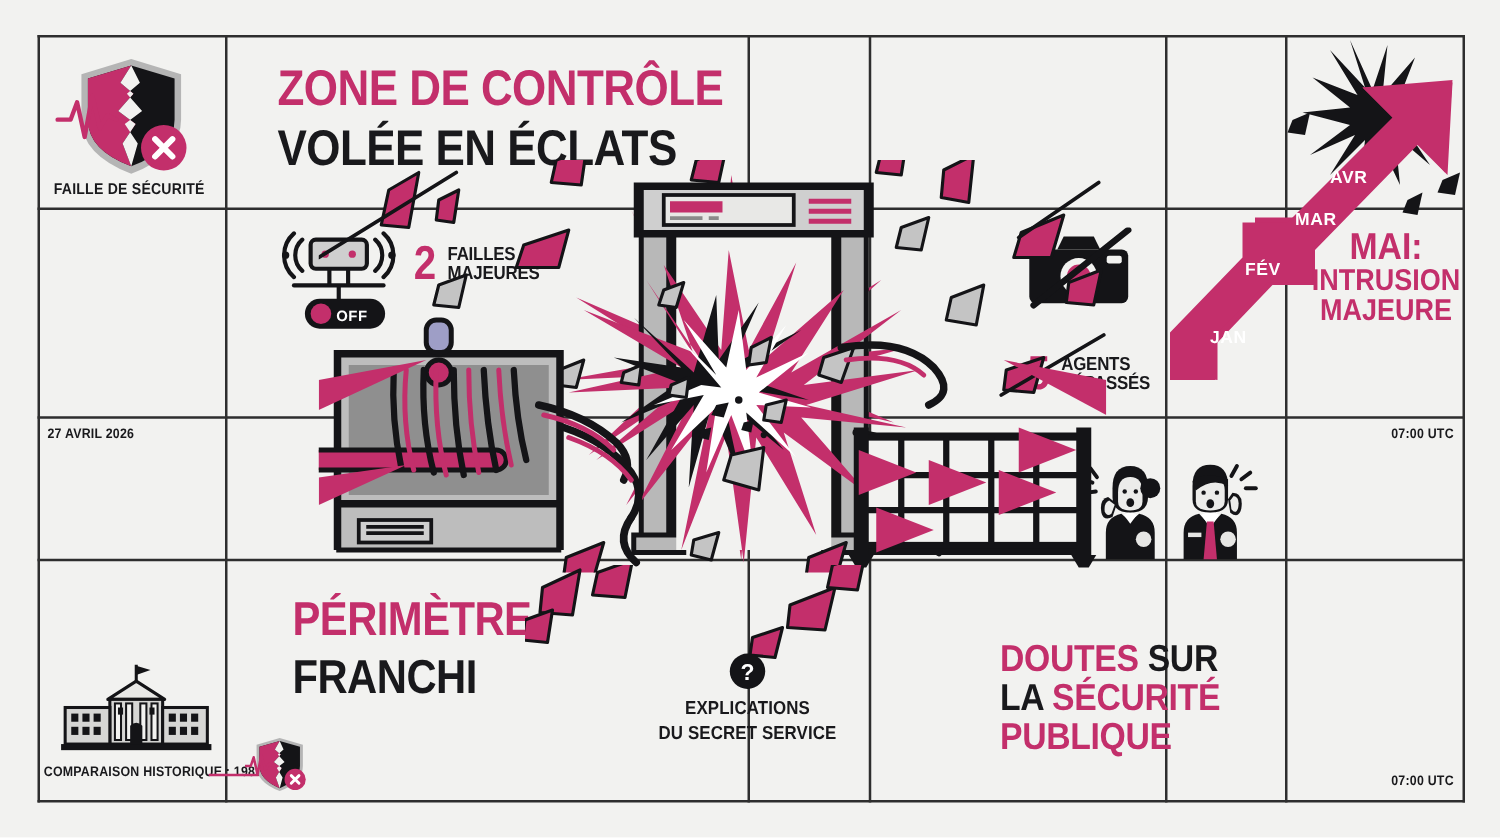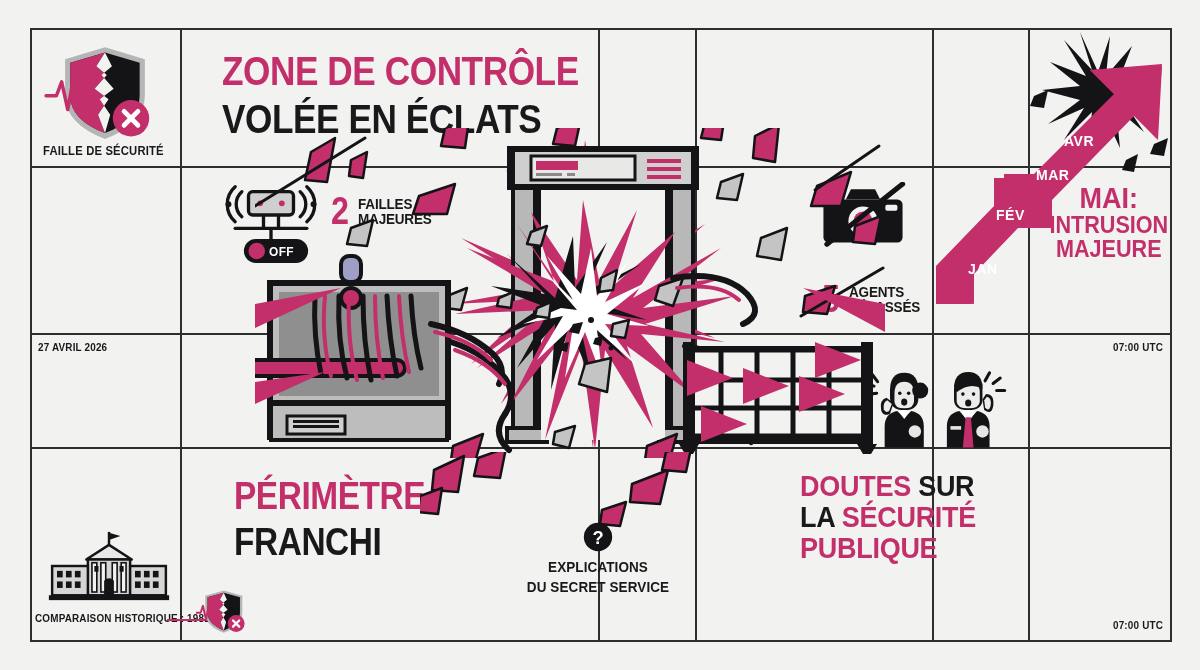--- a/index.html
+++ b/index.html
@@ -495,21 +495,21 @@
 
   <div class="abs" style="left:583px; top:522px;">
     <svg viewBox="0 0 36 36" width="30" height="30">
       <circle cx="18" cy="18" r="17" fill="#141417"></circle>
       <text x="18" y="26" font-family="Liberation Sans, sans-serif" font-size="22" font-weight="700" fill="#ffffff" text-anchor="middle">?</text>
     </svg>
   </div>
   <div class="capt" style="left:525px; top:558px; width:146px; font-size:15px;">EXPLICATIONS</div>
   <div class="capt" style="left:518px; top:578px; width:160px; font-size:15px;">DU SECRET SERVICE</div>
 
-  <div class="abs" style="left:800px; top:470px;">
+  <div class="abs" style="left:800px; top:512px;">
     <div style="font-size:30px; font-weight:700; line-height:1.04; text-transform:uppercase; letter-spacing:-0.3px; transform:scaleX(0.9); transform-origin:left top;">
       <div>
         <span class="pink">DOUTES</span>
         <span class="dark">SUR</span>
       </div>
       <div>
         <span class="dark">LA</span>
         <span class="pink">SÉCURITÉ</span>
       </div>
       <div>

